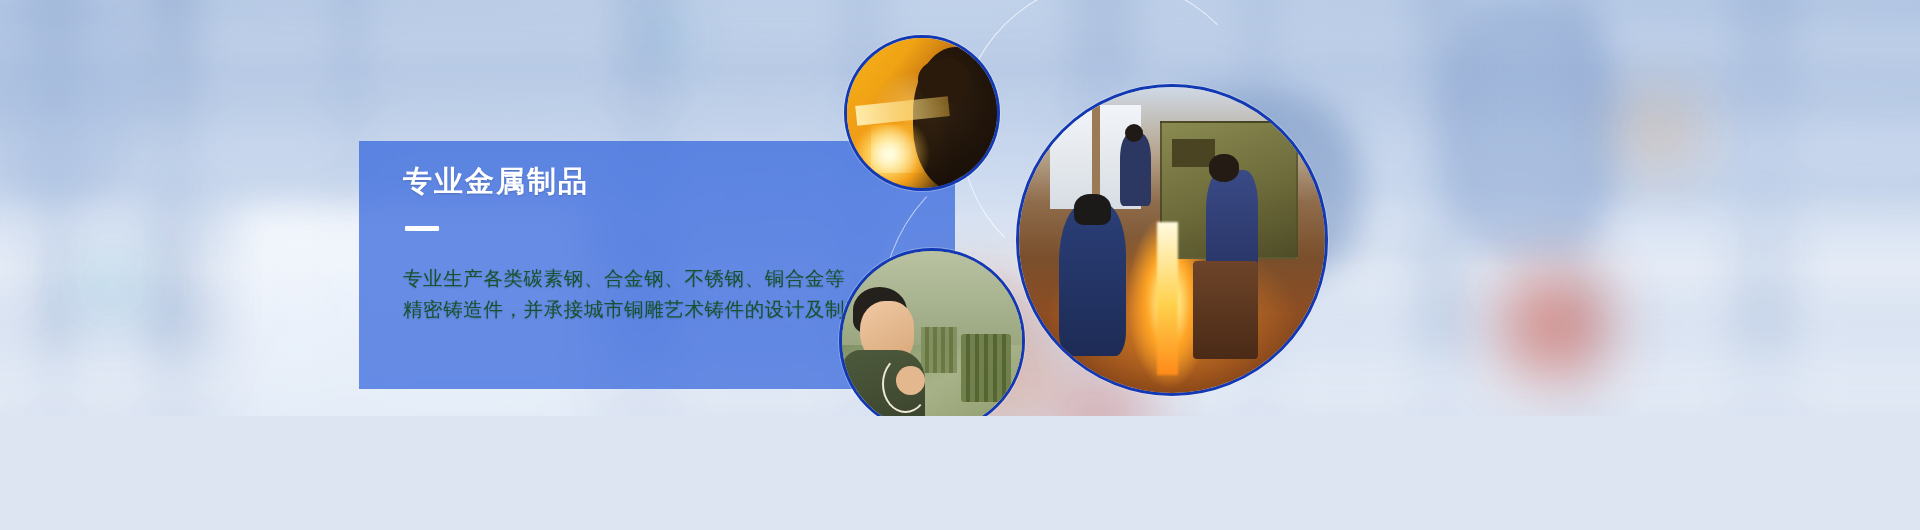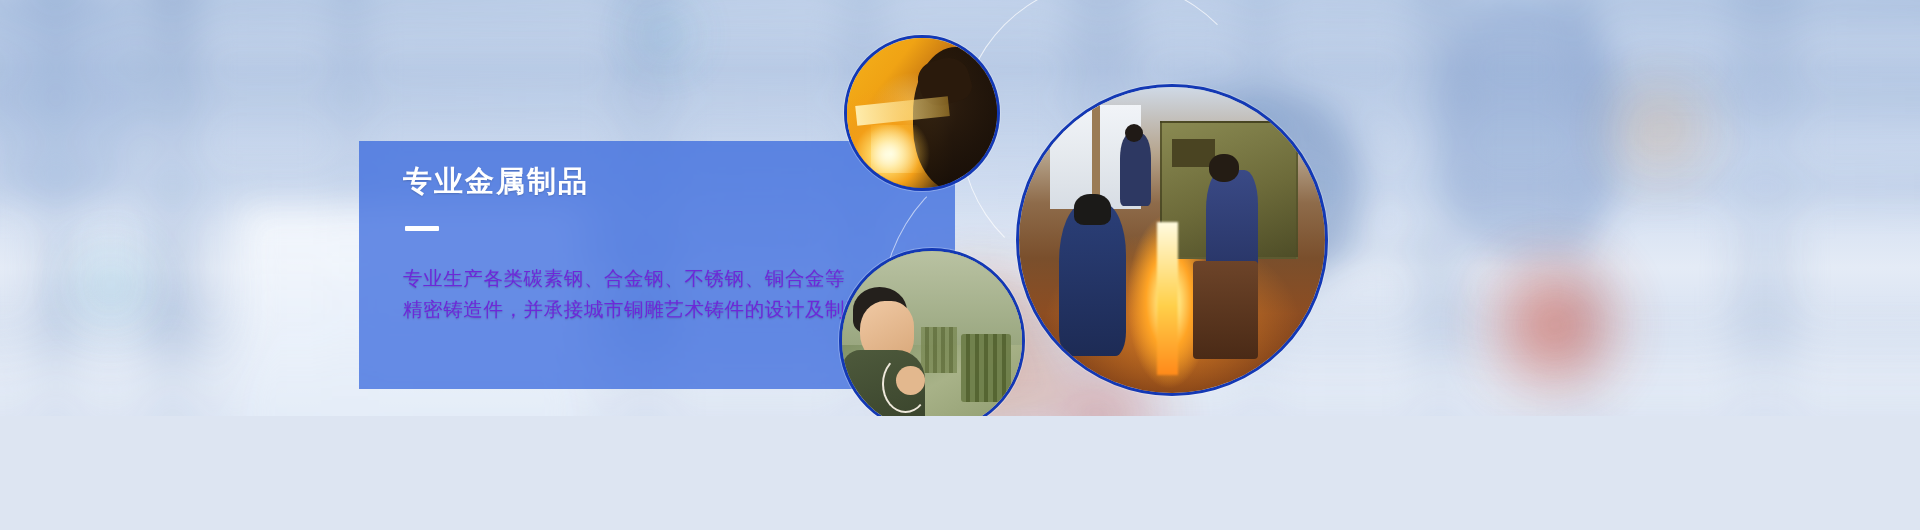--- a/index.html
+++ b/index.html
@@ -49,21 +49,21 @@
   }
   .panel-inner{padding:23px 0 0 44px;}
   .headline{
     color:#fff;font-size:29px;font-weight:bold;letter-spacing:2px;
     line-height:1.2;margin:0;text-shadow:0 1px 2px rgba(0,0,0,.18);
   }
   .divider{
     width:34px;height:5px;background:#fff;margin:27px 0 0 2px;border-radius:1px;
   }
   .desc{
-    margin:32px 0 0 0;color:#6d28d9;font-size:19.5px;line-height:1.62;
+    margin:32px 0 0 0;color:#14532d;font-size:19.5px;line-height:1.62;
     letter-spacing:.6px;text-shadow:0 1px 2px rgba(0,0,0,.18);
   }
   .desc div{white-space:nowrap;}
 
   
   .collage{position:absolute;left:820px;top:0;width:700px;height:530px;}
   .arc{position:absolute;border:1.5px solid rgba(255,255,255,.75);border-radius:50%;background:transparent;}
   .circ{position:absolute;border-radius:50%;overflow:hidden;border:3px solid #1338b4;box-shadow:0 0 0 1px rgba(255,255,255,.25);}
 
   

